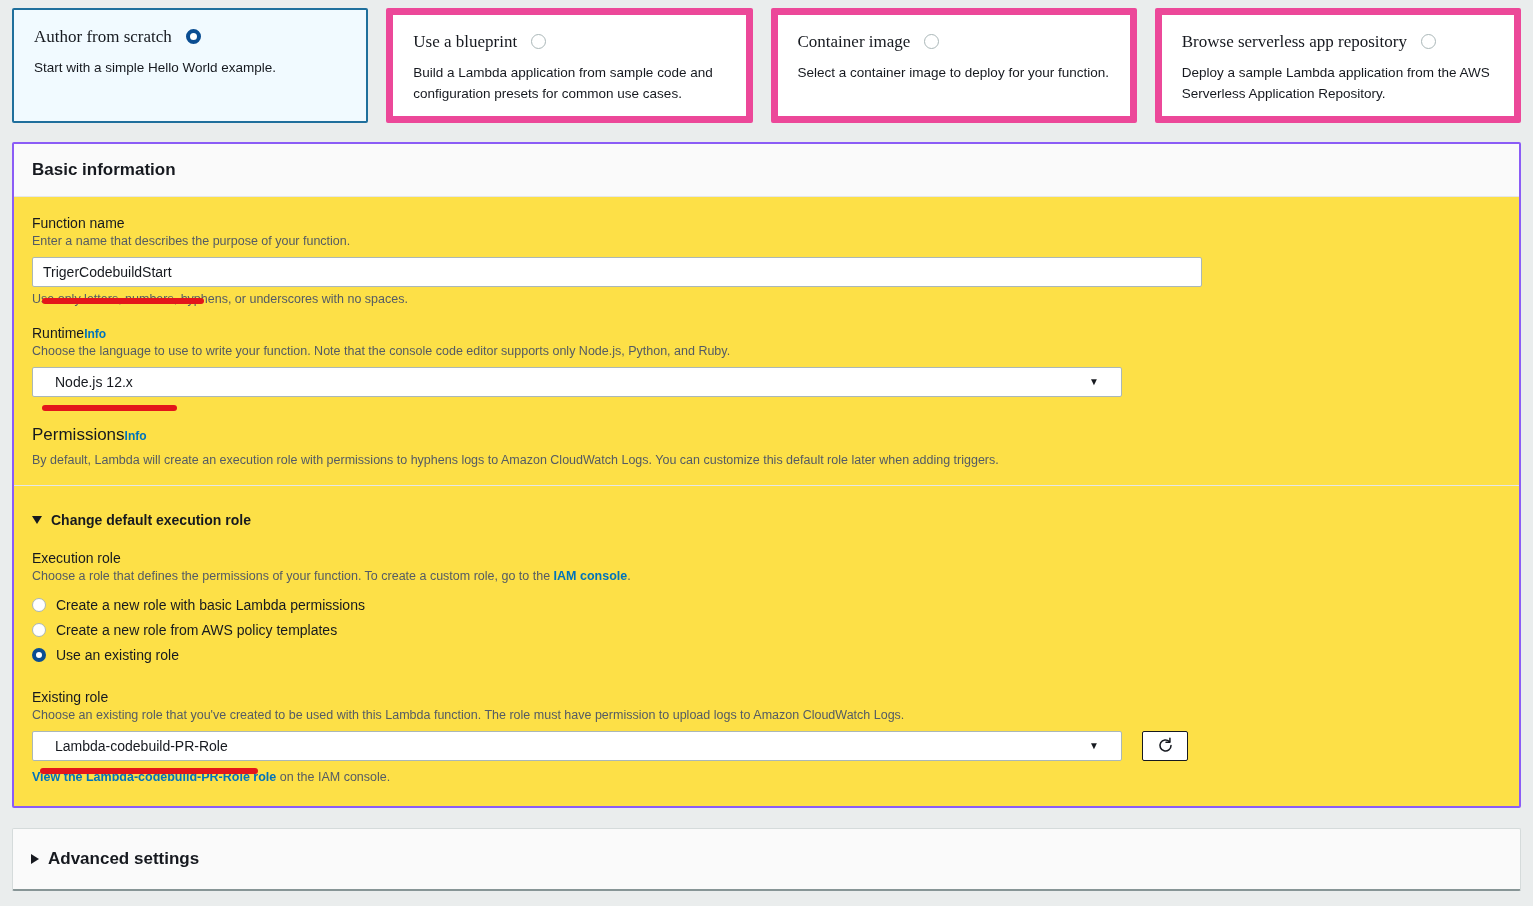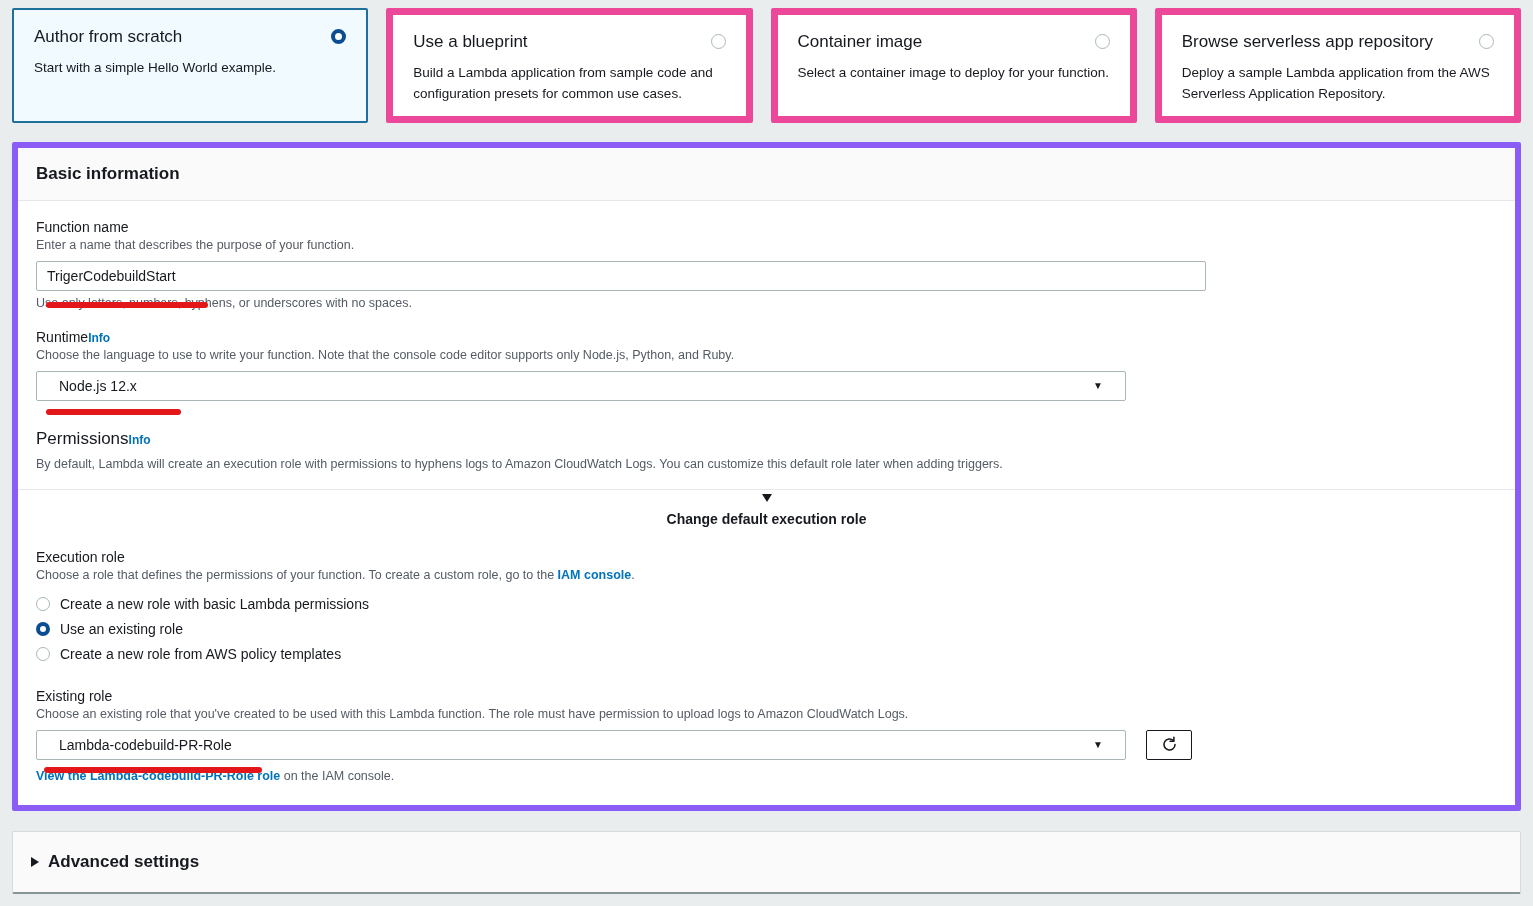--- a/index.html
+++ b/index.html
@@ -27,21 +27,21 @@
     padding: 16px 20px 14px 20px;
     position: relative;
   }
   .card.selected {
     background: #f1faff;
     border: 2px solid #1f6f9c;
   }
   .card-head {
     display: flex;
     align-items: flex-start;
-    justify-content: space-between;
+    font-family: Liberation Serif, serif;
   }
   .card-title {
     font-size: 17px;
     font-weight: 400;
     color: #16191f;
     line-height: 1.25;
     padding-right: 14px;
   }
   .card-desc {
     margin-top: 11px;
@@ -59,22 +59,22 @@
   }
   .radio-o.on {
     border: 4px solid #0a4d92;
     background: #fff;
     box-shadow: inset 0 0 0 2px #fff;
   }
 
   
   .panel {
     margin: 19px 12px 0 12px;
-    background: #ffffff;
-    border: 6px solid #8b5cf6;
+    background: #fde047;
+    border: 2px solid #8b5cf6;
     border-radius: 2px;
   }
   .panel-header {
     background: #fafafa;
     border-bottom: 1px solid #e5e7e8;
     padding: 16px 18px;
     font-size: 17px;
     font-weight: bold;
     color: #16191f;
   }
@@ -296,42 +296,42 @@
     <div class="field" style="margin-top:28px;">
       <div class="section-title">
         <span>Permissions</span>
           <span class="info-link">Info</span>
       </div>
       <div class="hint" style="margin-top:6px;">By default, Lambda will create an execution role with permissions to hyphens logs to Amazon CloudWatch Logs. You can customize this default role later when adding triggers.</div>
     </div>
 
     <div class="divider"></div>
 
-    <div class="expander" style="margin-top:4px;flex-direction:column;">
+    <div class="expander" style="margin-top:26px;">
       <span class="tri-down"></span>
       <span>Change default execution role</span>
     </div>
 
     <div class="field" style="margin-top:22px;">
       <div class="label">Execution role</div>
       <div class="hint">
         <span>Choose a role that defines the permissions of your function. To create a custom role, go to the </span><a class="link" href="#">IAM console</a><span>.</span>
       </div>
 
       <div class="radio-row">
         <span class="rb"></span>
         <span>Create a new role with basic Lambda permissions</span>
       </div>
       <div class="radio-row">
+        <span class="rb"></span>
+        <span>Create a new role from AWS policy templates</span>
+      </div>
+      <div class="radio-row">
         <span class="rb on"></span>
         <span>Use an existing role</span>
-      </div>
-      <div class="radio-row">
-        <span class="rb"></span>
-        <span>Create a new role from AWS policy templates</span>
       </div>
     </div>
 
     <div class="field" style="margin-top:22px;">
       <div class="label">Existing role</div>
       <div class="hint">Choose an existing role that you've created to be used with this Lambda function. The role must have permission to upload logs to Amazon CloudWatch Logs.</div>
 
       <div class="row-inline">
         <div class="select-box">
           <span>Lambda-codebuild-PR-Role</span>

